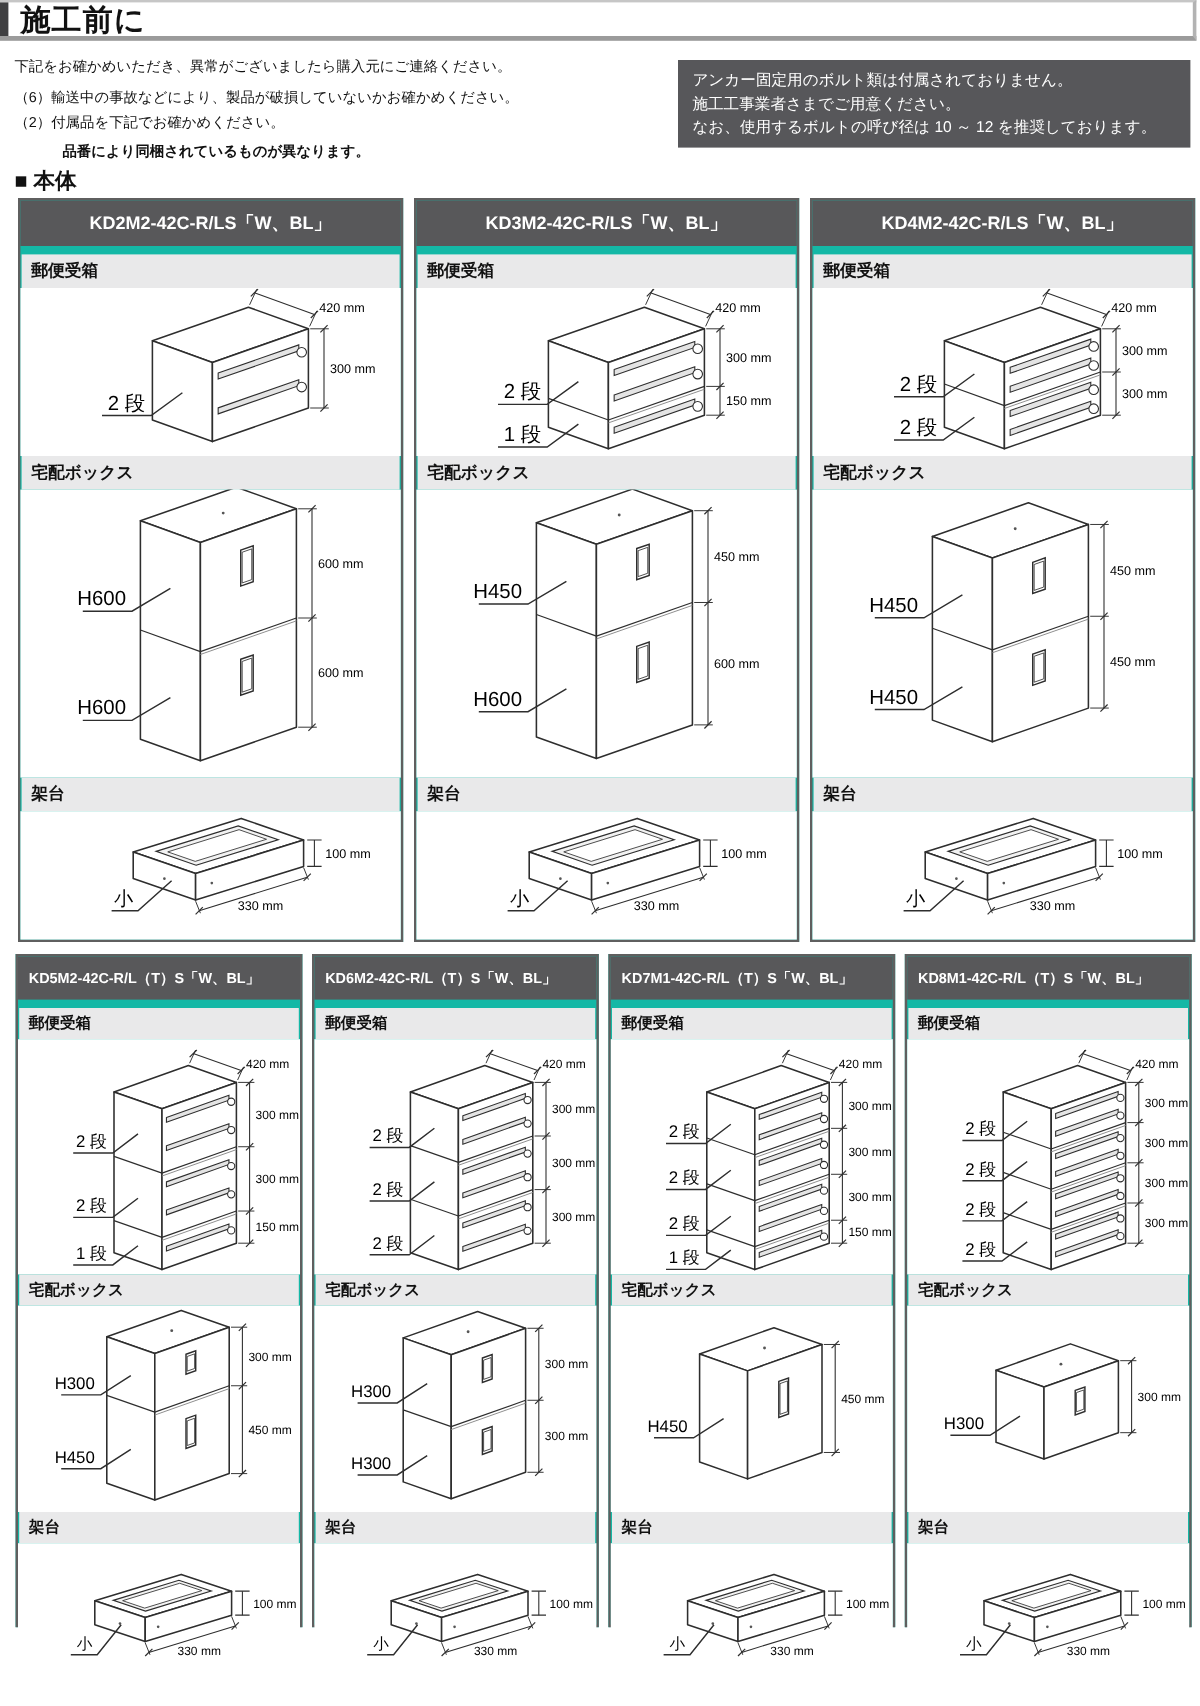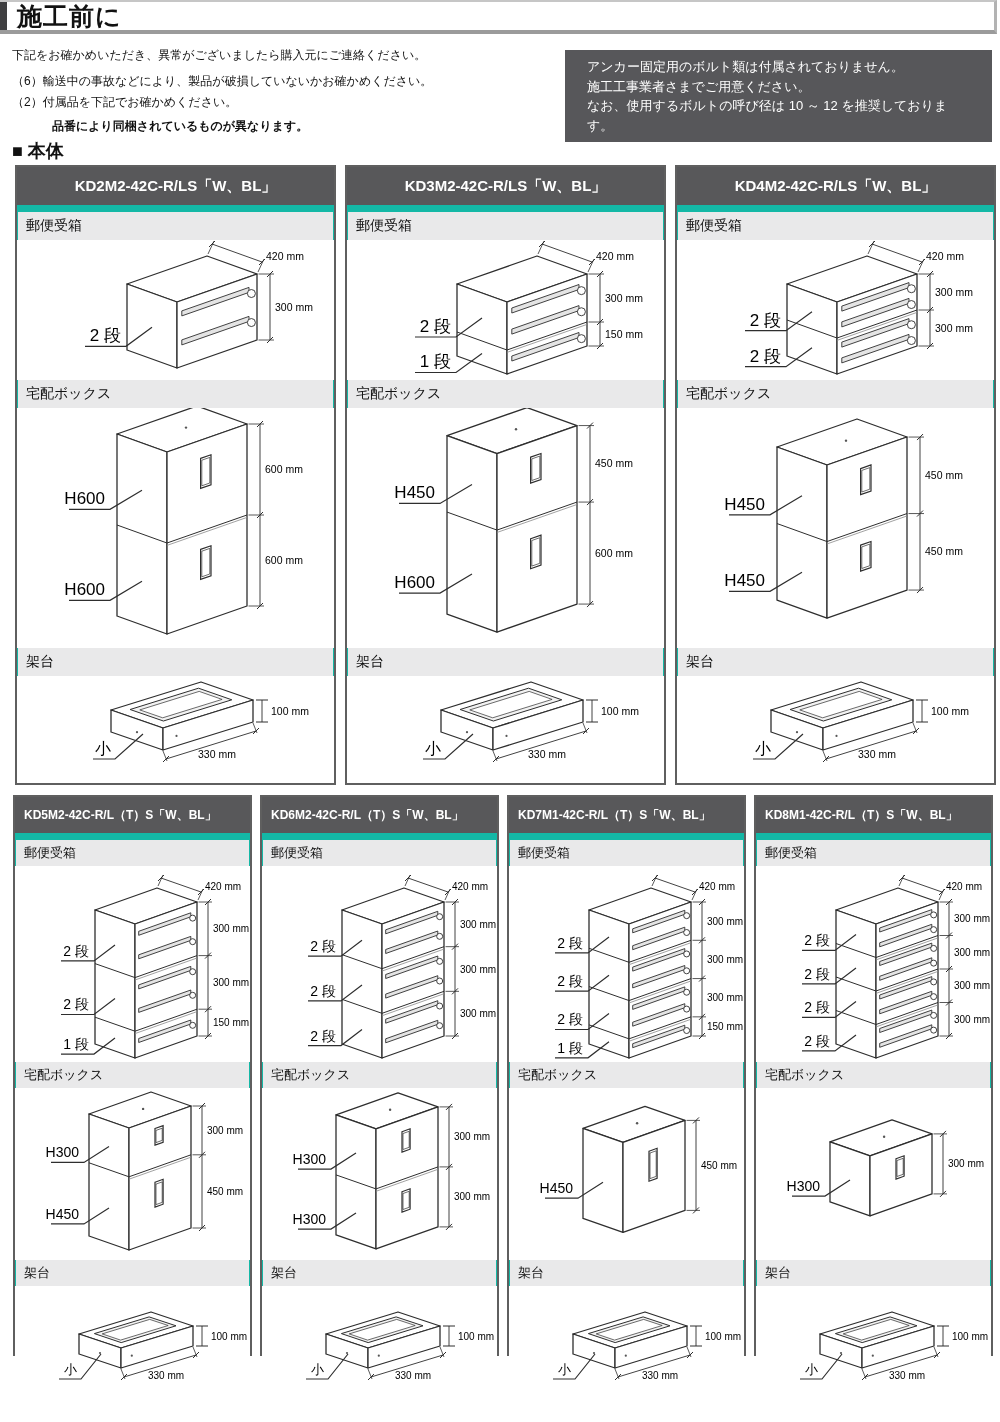--- a/index.html
+++ b/index.html
@@ -15,40 +15,40 @@
     border-bottom:4px solid #9b9b9b;display:flex;align-items:center;}
   .title-accent{width:7px;align-self:stretch;background:var(--accent);margin-right:10px;flex:0 0 auto;}
   .title-bar h1{margin:0;font-size:25px;font-weight:bold;letter-spacing:1px;}
 
   .intro{position:absolute;left:12px;top:47px;width:548px;font-size:12px;line-height:1.35;}
   .intro p{margin:0 0 5px 0;}
   .intro p.first{margin-bottom:10px;}
   .intro p.strong{margin-top:7px;font-weight:bold;margin-left:40px;}
 
   .note-box{position:absolute;left:565px;top:50px;width:427px;box-sizing:border-box;
-    background:var(--note-bg);color:#fff;font-size:13px;line-height:1.5;padding:7px 22px;}
+    background:var(--note-bg);color:#fff;font-size:13px;line-height:1.5;padding:7px 12px;}
   .note-box p{margin:0;}
 
   .section-label{position:absolute;left:12px;top:139px;font-size:18px;font-weight:bold;}
 
   .row{position:absolute;display:flex;}
   .row1{left:15px;top:165px;gap:9px;}
   .row2{left:13px;top:795px;gap:8px;}
 
   .panel{box-sizing:border-box;background:#14b8a6;border:2px solid var(--panel-border);
     display:flex;flex-direction:column;}
   .row1 .panel{width:321px;height:620px;}
   .row2 .panel{width:239px;height:561px;}
 
   .panel-header{background:var(--header-bg);color:#fff;font-weight:bold;display:flex;
     align-items:center;flex:0 0 auto;margin-bottom:7px;}
   .row1 .panel-header{height:38px;justify-content:center;font-size:15px;}
   .row2 .panel-header{height:36px;justify-content:flex-start;padding-left:9px;font-size:12px;}
 
-  .sec{background:var(--sec-bg);font-weight:normal;box-sizing:border-box;flex:0 0 auto;margin:0 1px;}
+  .sec{background:var(--sec-bg);font-weight:bold;box-sizing:border-box;flex:0 0 auto;margin:0 1px;}
   .row1 .sec{height:28px;font-size:14px;padding:5px 8px;}
   .row2 .sec{height:26px;font-size:13px;padding:4px 8px;}
 
   .draw{flex:0 0 auto;background:#fff;}
   .draw.stand{flex:1 1 auto;}
   .draw svg{display:block;}
   svg text{font-family:"Liberation Sans","DejaVu Sans",sans-serif;fill:#000;}
 </style>
 </head>
 <body>

